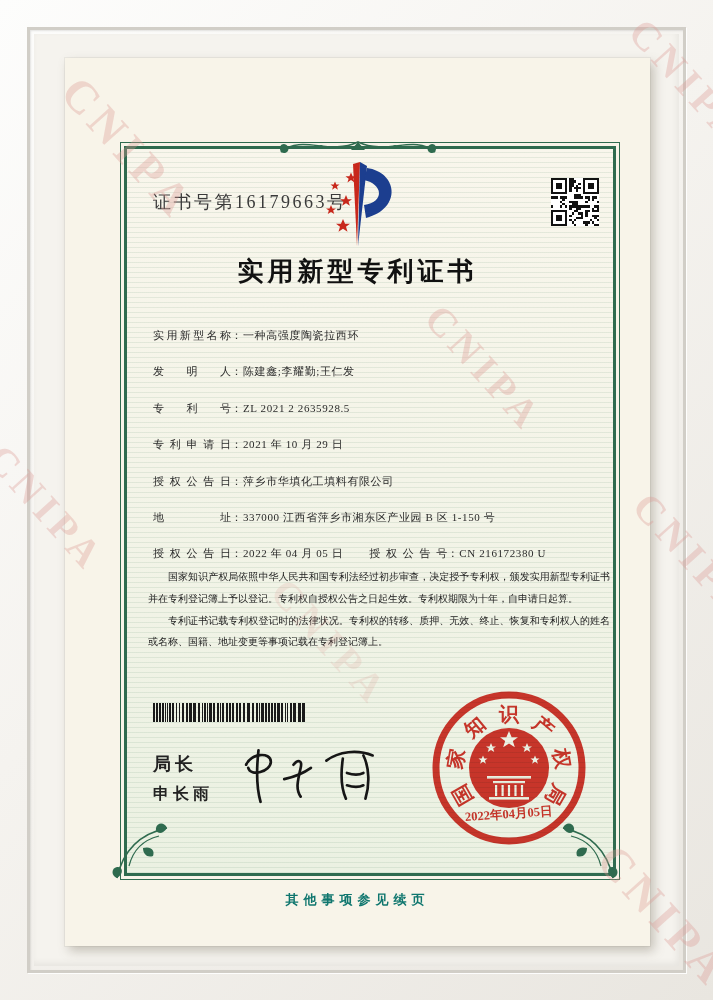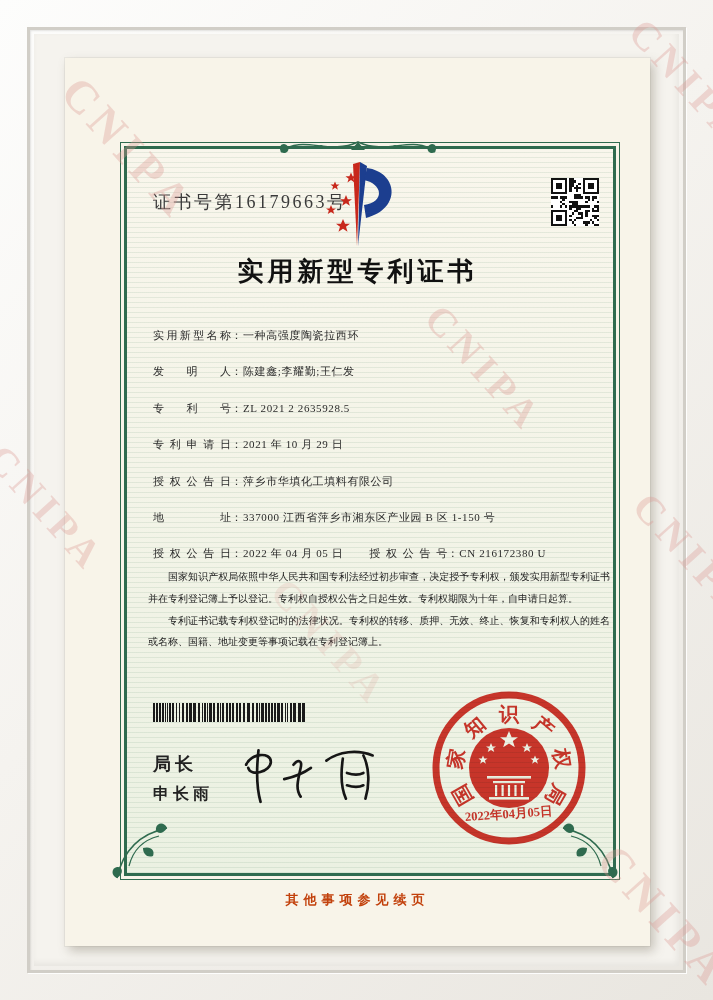--- a/index.html
+++ b/index.html
@@ -62,21 +62,21 @@
   .director-name{position:absolute;left:88px;top:726px;font-size:16px;
     letter-spacing:4px;color:#222;font-weight:bold;}
   .signature{position:absolute;left:168px;top:680px;width:160px;height:72px;}
 
   .seal{position:absolute;left:364px;top:630px;width:160px;height:160px;
     mix-blend-mode:multiply;opacity:.93;}
 
   .page-footer{position:absolute;left:0;top:794px;width:100%;text-align:center;
     font-size:11px;letter-spacing:2px;color:#333;}
   .bottom-note{position:absolute;left:0;top:833px;width:100%;text-align:center;
-    font-size:13px;font-weight:bold;letter-spacing:5px;color:#c2410c;}
+    font-size:13px;font-weight:bold;letter-spacing:5px;color:#0f766e;}
 
   
   .wm{position:absolute;z-index:50;font-weight:bold;letter-spacing:6px;
     color:rgba(219,152,146,.34);pointer-events:none;white-space:nowrap;}
   .wm1{left:128px;top:148px;font-size:46px;transform:translate(-50%,-50%) rotate(48deg);}
   .wm2{left:484px;top:368px;font-size:40px;transform:translate(-50%,-50%) rotate(48deg);}
   .wm3{left:688px;top:82px;font-size:40px;transform:translate(-50%,-50%) rotate(48deg);}
   .wm4{left:46px;top:508px;font-size:40px;transform:translate(-50%,-50%) rotate(48deg);}
   .wm5{left:692px;top:556px;font-size:40px;transform:translate(-50%,-50%) rotate(48deg);}
   .wm6{left:664px;top:916px;font-size:46px;transform:translate(-50%,-50%) rotate(48deg);}

